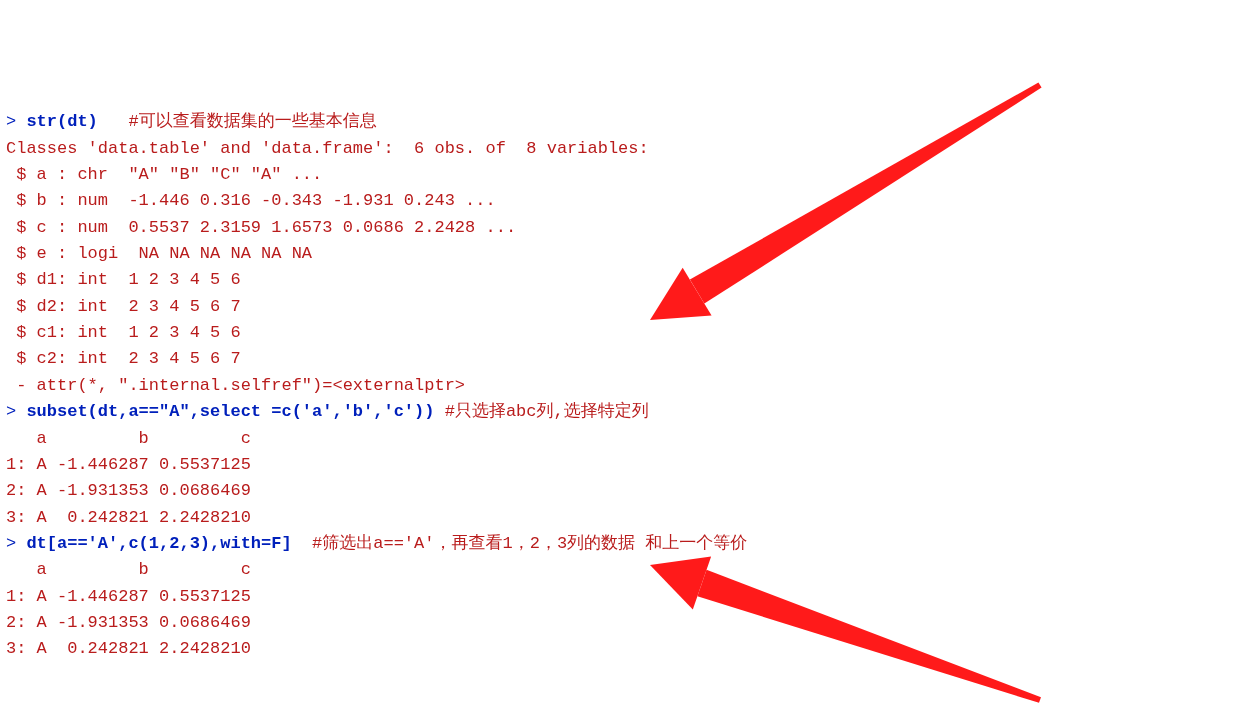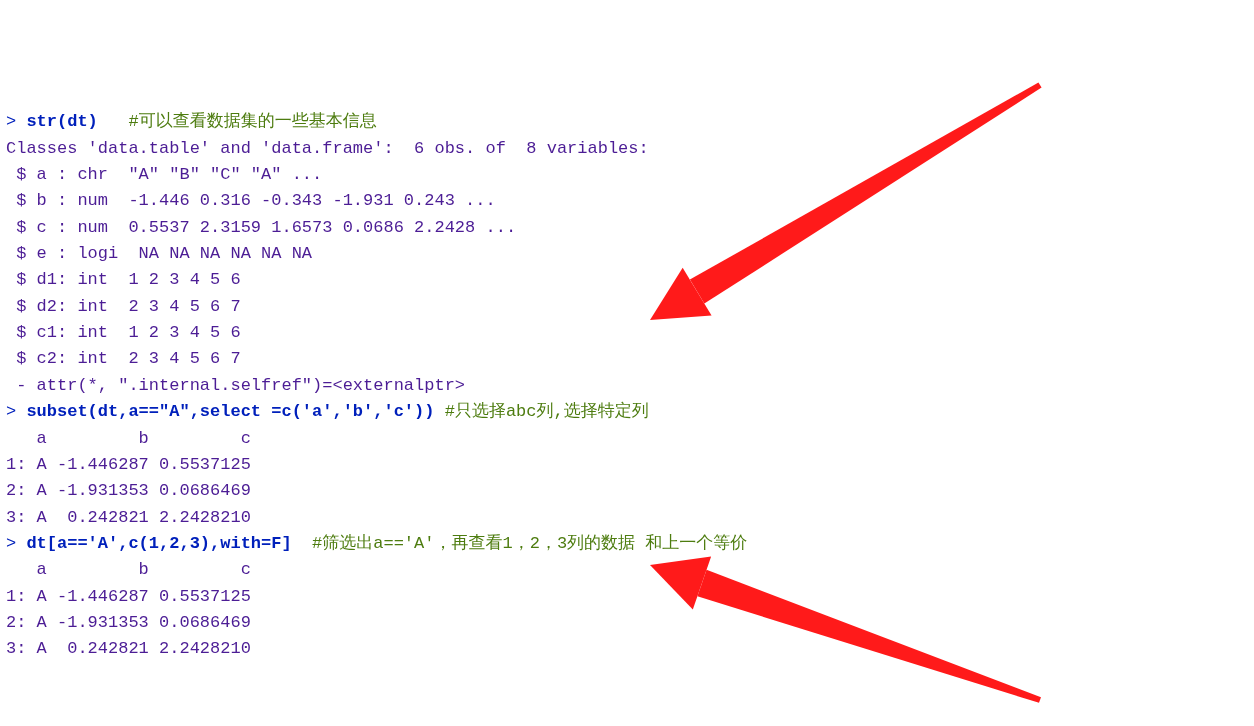--- a/index.html
+++ b/index.html
@@ -8,22 +8,22 @@
       font-size: 17px;
       line-height: 1.55;
       background: #ffffff;
       color: #000000;
       padding: 4px 6px;
       white-space: pre;
       position: relative;
     }
     .prompt { color: #0020bb; }
     .code   { color: #0020bb; font-weight: bold; }
-    .comment{ color: #4d7c0f; }
-    .out    { color: #4c1d95; }
+    .comment{ color: #b91c1c; }
+    .out    { color: #b91c1c; }
 
     .arrow-svg {
       position: absolute;
       pointer-events: none;
     }
   </style>
 </head>
 <body>
 
 

